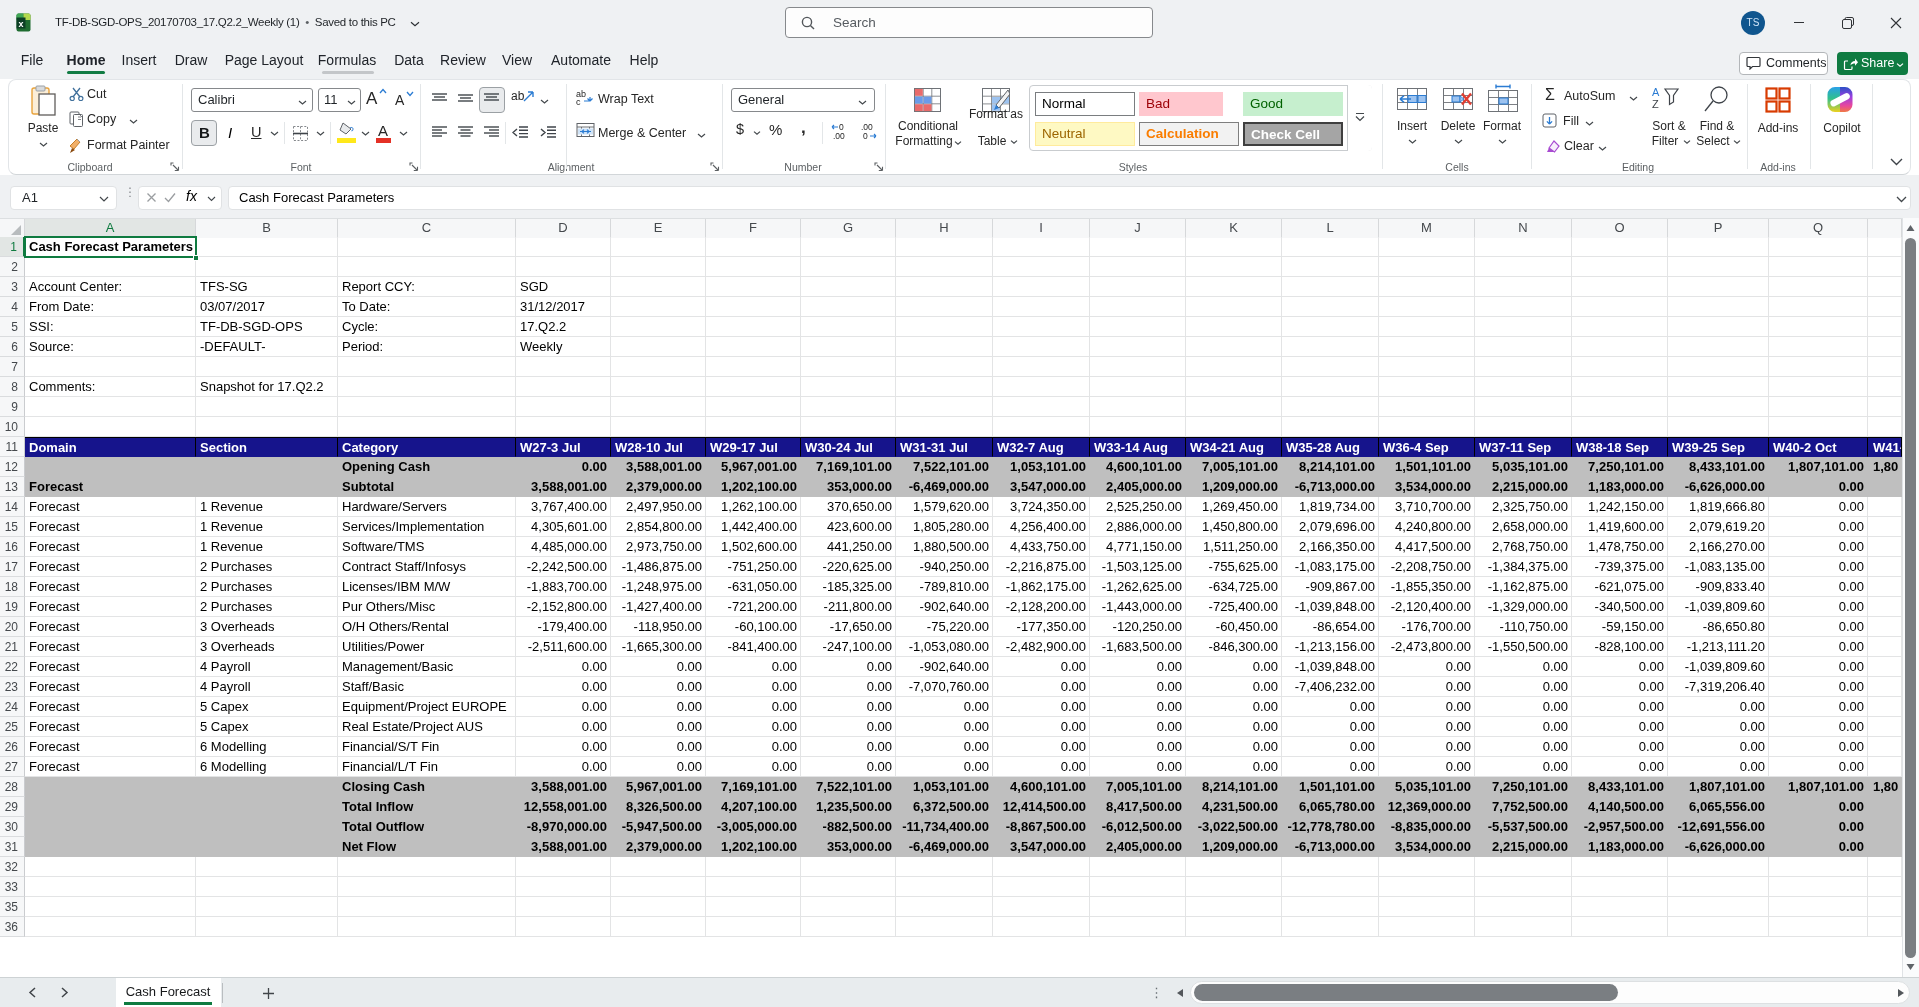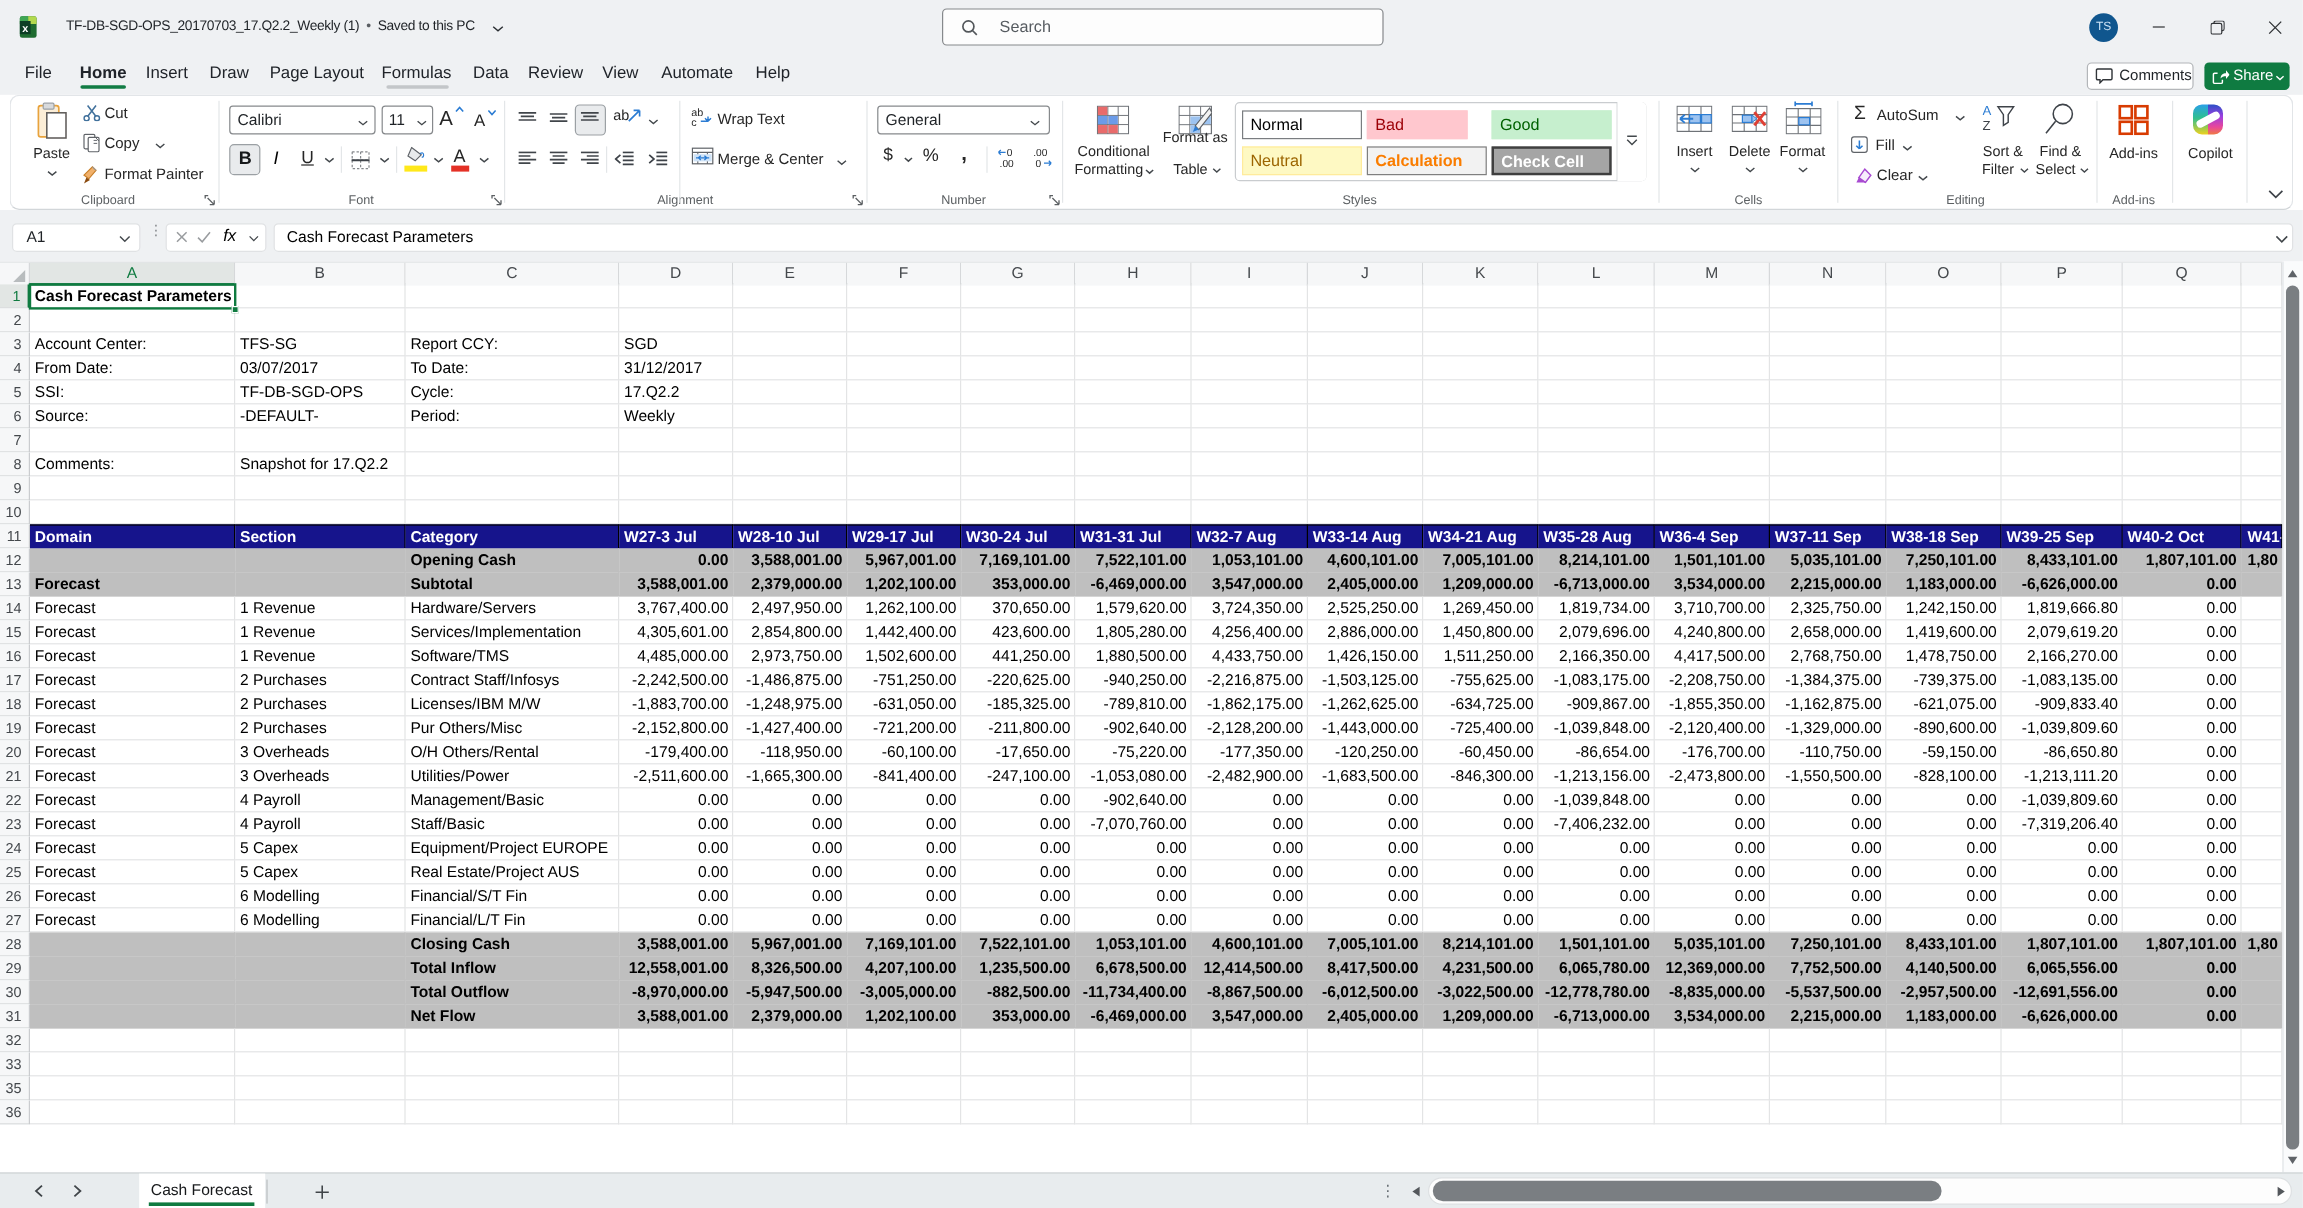--- a/index.html
+++ b/index.html
@@ -810,21 +810,21 @@
           <td class="rn">16</td>
           <td>Forecast</td>
           <td>1 Revenue</td>
           <td>Software/TMS</td>
           <td class="n">4,485,000.00</td>
           <td class="n">2,973,750.00</td>
           <td class="n">1,502,600.00</td>
           <td class="n">441,250.00</td>
           <td class="n">1,880,500.00</td>
           <td class="n">4,433,750.00</td>
-          <td class="n">1,426,150.00</td>
+          <td class="n">4,771,150.00</td>
           <td class="n">1,511,250.00</td>
           <td class="n">2,166,350.00</td>
           <td class="n">4,417,500.00</td>
           <td class="n">2,768,750.00</td>
           <td class="n">1,478,750.00</td>
           <td class="n">2,166,270.00</td>
           <td class="n">0.00</td>
           <td></td>
         </tr>
 <tr class="">
@@ -878,21 +878,21 @@
           <td class="n">-1,427,400.00</td>
           <td class="n">-721,200.00</td>
           <td class="n">-211,800.00</td>
           <td class="n">-902,640.00</td>
           <td class="n">-2,128,200.00</td>
           <td class="n">-1,443,000.00</td>
           <td class="n">-725,400.00</td>
           <td class="n">-1,039,848.00</td>
           <td class="n">-2,120,400.00</td>
           <td class="n">-1,329,000.00</td>
-          <td class="n">-890,600.00</td>
+          <td class="n">-340,500.00</td>
           <td class="n">-1,039,809.60</td>
           <td class="n">0.00</td>
           <td></td>
         </tr>
 <tr class="">
           <td class="rn">20</td>
           <td>Forecast</td>
           <td>3 Overheads</td>
           <td>O/H Others/Rental</td>
           <td class="n">-179,400.00</td>
@@ -1081,21 +1081,21 @@
         </tr>
 <tr class="g">
           <td class="rn">29</td>
           <td></td>
           <td></td>
           <td class="b">Total Inflow</td>
           <td class="n">12,558,001.00</td>
           <td class="n">8,326,500.00</td>
           <td class="n">4,207,100.00</td>
           <td class="n">1,235,500.00</td>
-          <td class="n">6,678,500.00</td>
+          <td class="n">6,372,500.00</td>
           <td class="n">12,414,500.00</td>
           <td class="n">8,417,500.00</td>
           <td class="n">4,231,500.00</td>
           <td class="n">6,065,780.00</td>
           <td class="n">12,369,000.00</td>
           <td class="n">7,752,500.00</td>
           <td class="n">4,140,500.00</td>
           <td class="n">6,065,556.00</td>
           <td class="n">0.00</td>
           <td></td>

